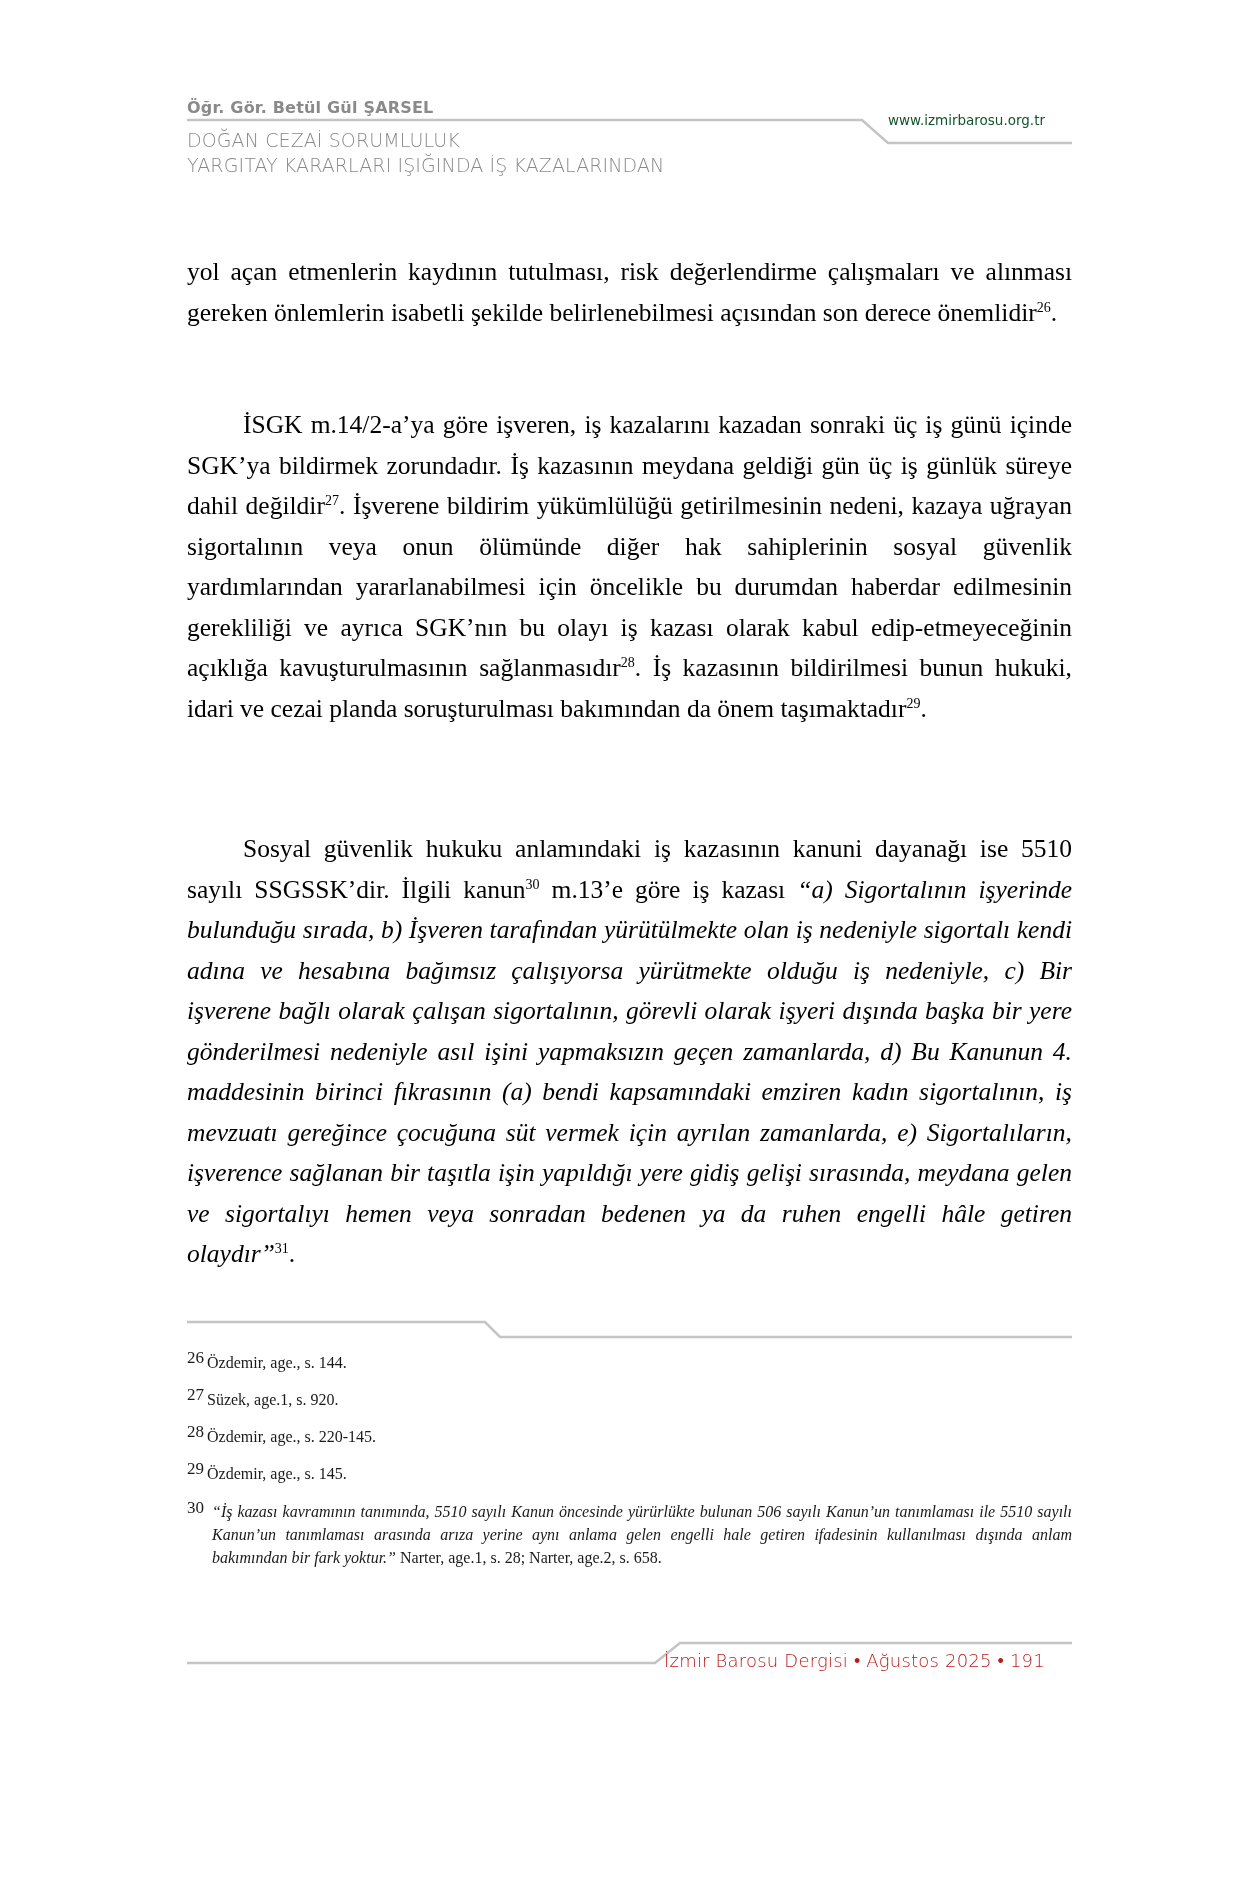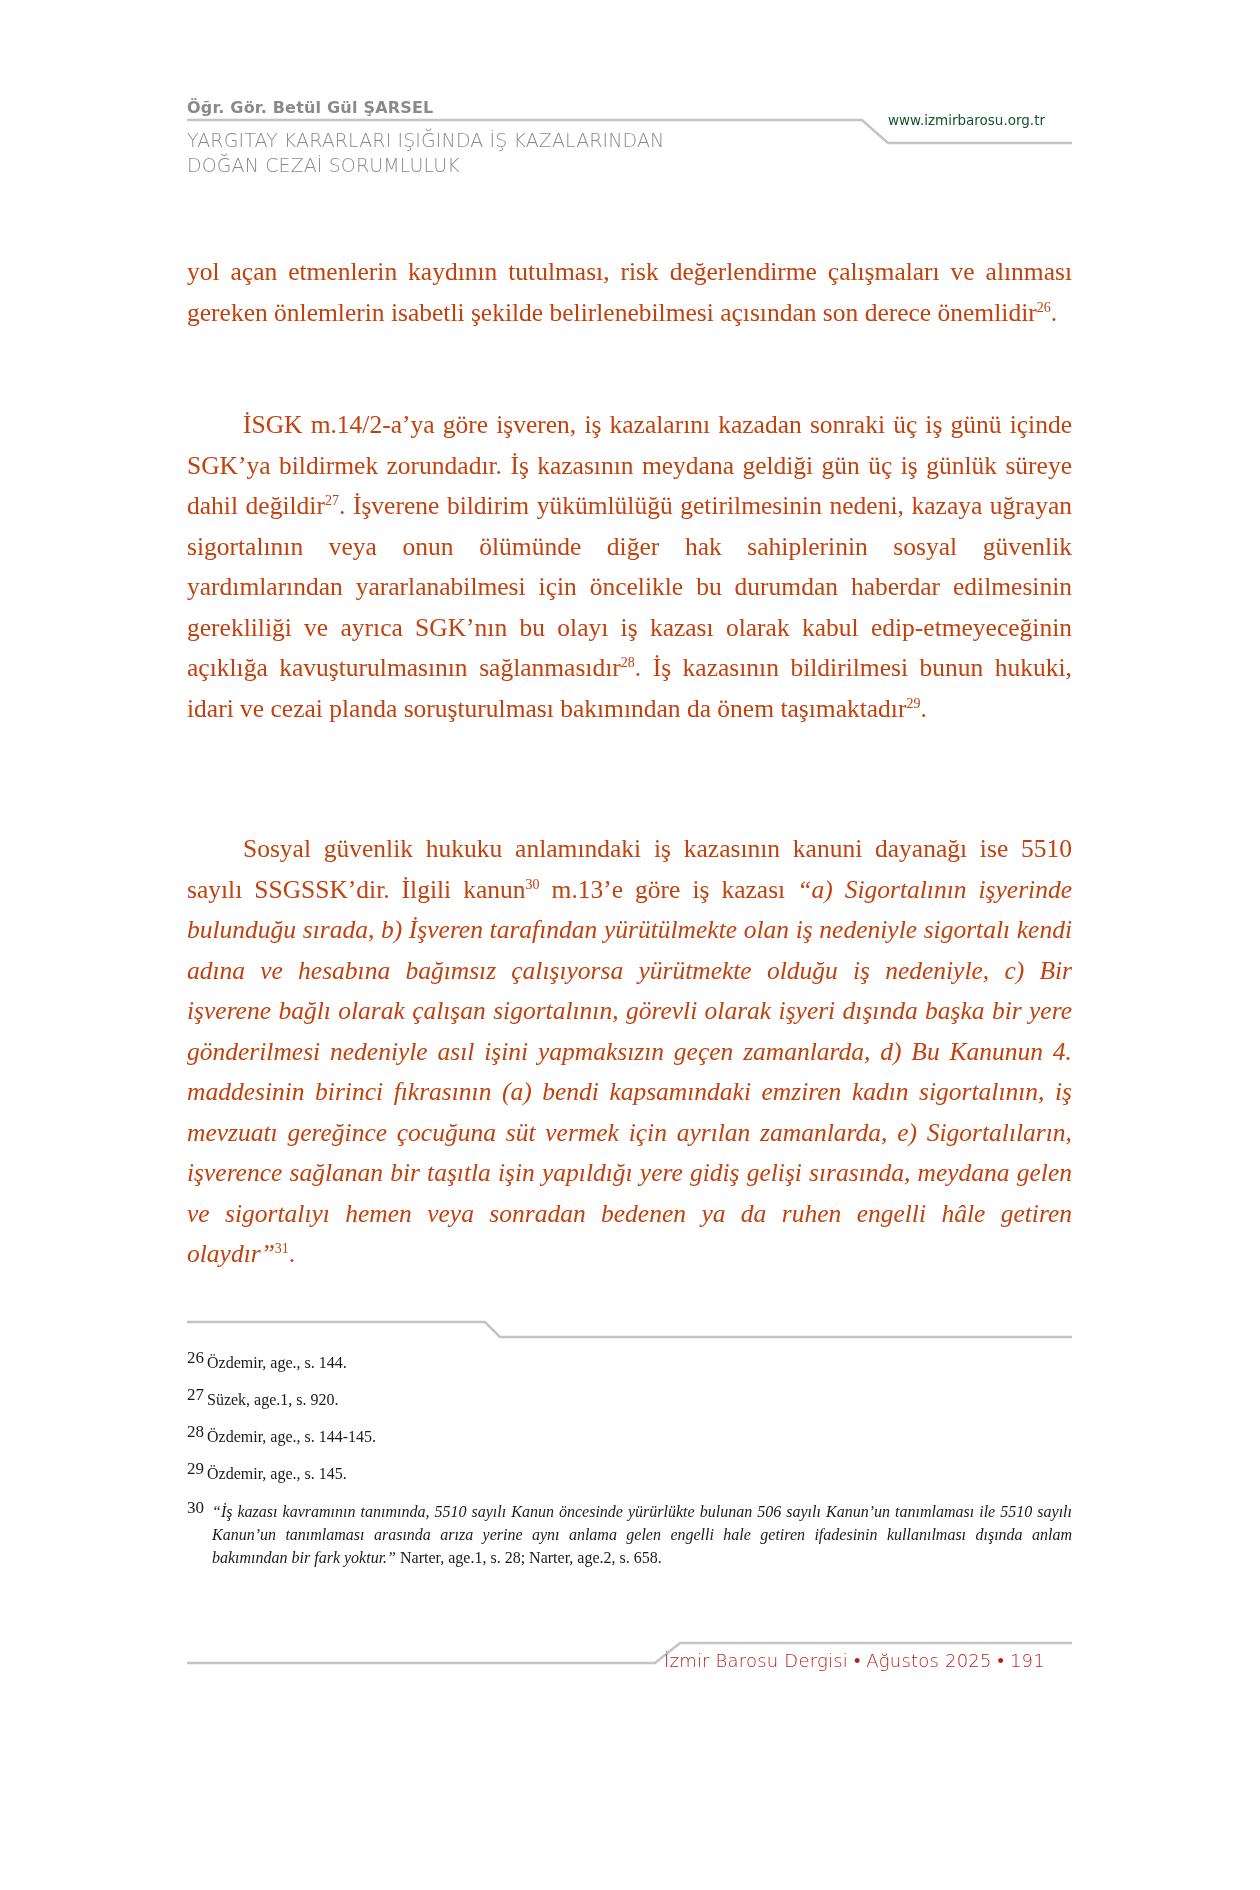--- a/index.html
+++ b/index.html
@@ -6,21 +6,21 @@
     body { width: 1260px; height: 1890px; position: relative; overflow: hidden; }
     .page { position: absolute; left: 0; top: 0; width: 1124px; height: 1890px; }
 
     
     .hdr-author { position: absolute; left: 187px; top: 98px; font-family: "DejaVu Sans", sans-serif; font-weight: bold; font-size: 16px; color: #8a8a8a; letter-spacing: 0.2px; }
     .hdr-title { position: absolute; left: 187px; top: 128px; font-family: "DejaVu Sans", sans-serif; font-size: 19px; line-height: 25px; color: #8a8a8a; font-weight: 300; letter-spacing: 0.1px; }
     .hdr-url { position: absolute; left: 888px; top: 112px; font-family: "DejaVu Sans", sans-serif; font-size: 13.5px; color: #14532d; }
     .hdr-line { position: absolute; left: 0; top: 0; }
 
     
-    .body { position: absolute; left: 187px; width: 885px; font-family: "Liberation Serif", "DejaVu Serif", serif; font-size: 25.5px; line-height: 40.5px; color: #c2410c; text-align: justify; }
+    .body { position: absolute; left: 187px; width: 885px; font-family: "Liberation Serif", "DejaVu Serif", serif; font-size: 25.5px; line-height: 40.5px; color: #000000; text-align: justify; }
     .para { margin: 0; }
     .indent { text-indent: 56px; }
     sup { font-size: 0.55em; vertical-align: 0.65em; line-height: 0; }
     i { font-style: italic; }
 
     
     .fn { position: absolute; left: 187px; width: 885px; font-family: "Liberation Serif", "DejaVu Serif", serif; font-size: 16px; line-height: 23px; color: #1a1a1a; text-align: justify; }
     .fn-num { font-size: 17px; vertical-align: 5px; margin-right: 3px; }
     .fn-text-hang { display: block; padding-left: 25px; margin-top: -24.5px; }
 
@@ -31,43 +31,43 @@
 <body>
 
 <div class="page">
 
   <div class="hdr-author">Öğr. Gör. Betül Gül ŞARSEL</div>
   <svg class="hdr-line" width="1260" height="160">
     <polyline points="187,120 862,120 888,143 1072,143" fill="none" stroke="#c4c4c4" stroke-width="2.5"></polyline>
   </svg>
   <div class="hdr-url">www.izmirbarosu.org.tr</div>
   <div class="hdr-title">
+    <div>DOĞAN CEZAİ SORUMLULUK</div>
     <div>YARGITAY KARARLARI IŞIĞINDA İŞ KAZALARINDAN</div>
-    <div>DOĞAN CEZAİ SORUMLULUK</div>
   </div>
 
   <div class="body" style="top: 252px;">
     <p class="para"><span>yol açan etmenlerin kaydının tutulması, risk değerlendirme çalışmaları ve alınması gereken önlemlerin isabetli şekilde belirlenebilmesi açısından son derece önemlidir</span><sup>26</sup><span>.</span></p>
   </div>
 
   <div class="body" style="top: 405px;">
     <p class="para indent"><span>İSGK m.14/2-a’ya göre işveren, iş kazalarını kazadan sonraki üç iş günü içinde SGK’ya bildirmek zorundadır. İş kazasının meydana geldiği gün üç iş günlük süreye dahil değildir</span><sup>27</sup><span>. İşverene bildirim yükümlülüğü getirilmesinin nedeni, kazaya uğrayan sigortalının veya onun ölümünde diğer hak sahiplerinin sosyal güvenlik yardımlarından yararlanabilmesi için öncelikle bu durumdan haberdar edilmesinin gerekliliği ve ayrıca SGK’nın bu olayı iş kazası olarak kabul edip-etmeyeceğinin açıklığa kavuşturulmasının sağlanmasıdır</span><sup>28</sup><span>. İş kazasının bildirilmesi bunun hukuki, idari ve cezai planda soruşturulması bakımından da önem taşımaktadır</span><sup>29</sup><span>.</span></p>
   </div>
 
   <div class="body" style="top: 829px;">
     <p class="para indent"><span>Sosyal güvenlik hukuku anlamındaki iş kazasının kanuni dayanağı ise 5510 sayılı SSGSSK’dir. İlgili kanun</span><sup>30</sup><span> m.13’e göre iş kazası </span><i>“a) Sigortalının işyerinde bulunduğu sırada, b) İşveren tarafından yürütülmekte olan iş nedeniyle sigortalı kendi adına ve hesabına bağımsız çalışıyorsa yürütmekte olduğu iş nedeniyle, c) Bir işverene bağlı olarak çalışan sigortalının, görevli olarak işyeri dışında başka bir yere gönderilmesi nedeniyle asıl işini yapmaksızın geçen zamanlarda, d) Bu Kanunun 4. maddesinin birinci fıkrasının (a) bendi kapsamındaki emziren kadın sigortalının, iş mevzuatı gereğince çocuğuna süt vermek için ayrılan zamanlarda, e) Sigortalıların, işverence sağlanan bir taşıtla işin yapıldığı yere gidiş gelişi sırasında, meydana gelen ve sigortalıyı hemen veya sonradan bedenen ya da ruhen engelli hâle getiren olaydır”</i><sup>31</sup><span>.</span></p>
   </div>
 
   <svg class="hdr-line" width="1260" height="1890" style="pointer-events:none;">
     <polyline points="187,1322 485,1322 500,1337 1072,1337" fill="none" stroke="#c4c4c4" stroke-width="2.5"></polyline>
   </svg>
 
   <div class="fn" style="top: 1346px;"><span class="fn-num">26</span><span>Özdemir, age., s. 144.</span></div>
   <div class="fn" style="top: 1383px;"><span class="fn-num">27</span><span>Süzek, age.1, s. 920.</span></div>
-  <div class="fn" style="top: 1420px;"><span class="fn-num">28</span><span>Özdemir, age., s. 144-145.</span></div>
+  <div class="fn" style="top: 1420px;"><span class="fn-num">28</span><span>Özdemir, age., s. 220-145.</span></div>
   <div class="fn" style="top: 1457px;"><span class="fn-num">29</span><span>Özdemir, age., s. 145.</span></div>
   <div class="fn" style="top: 1496px;"><span class="fn-num">30</span><span class="fn-text-hang"><i>“İş kazası kavramının tanımında, 5510 sayılı Kanun öncesinde yürürlükte bulunan 506 sayılı Kanun’un tanımlaması ile 5510 sayılı Kanun’un tanımlaması arasında arıza yerine aynı anlama gelen engelli hale getiren ifadesinin kullanılması dışında anlam bakımından bir fark yoktur.”</i><span> Narter, age.1, s. 28; Narter, age.2, s. 658.</span></span></div>
 
   <svg class="hdr-line" width="1260" height="1890" style="pointer-events:none;">
     <polyline points="187,1663 655,1663 680,1643 1072,1643" fill="none" stroke="#c4c4c4" stroke-width="2.5"></polyline>
   </svg>
 
   <div class="ftr">
     <span>İzmir Barosu Dergisi</span>
     <span>•</span>

